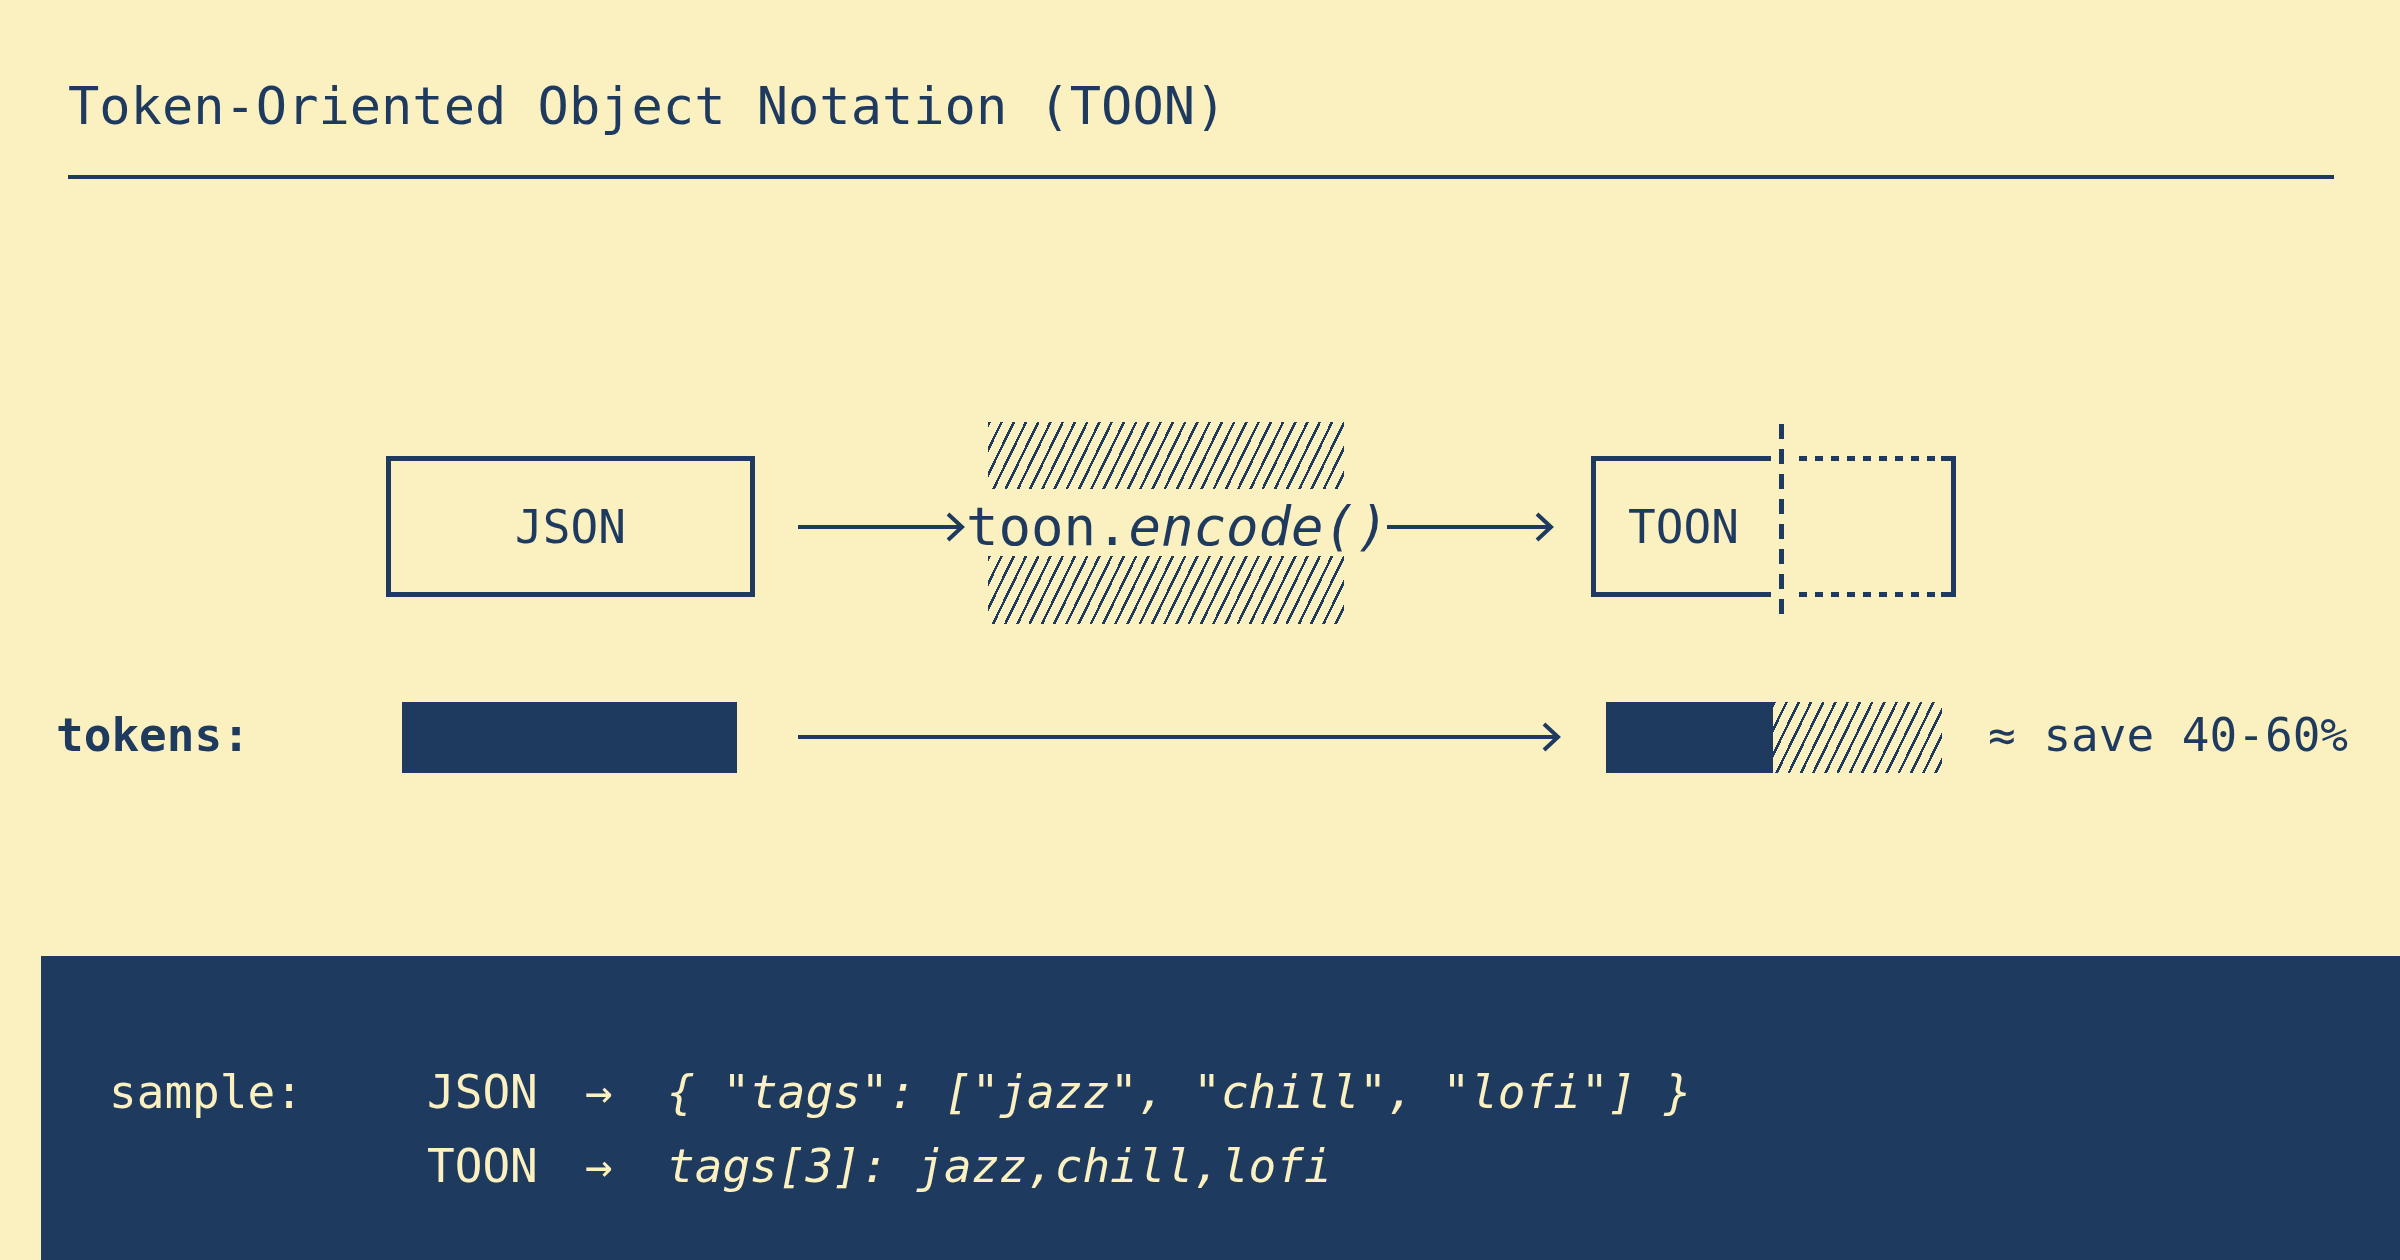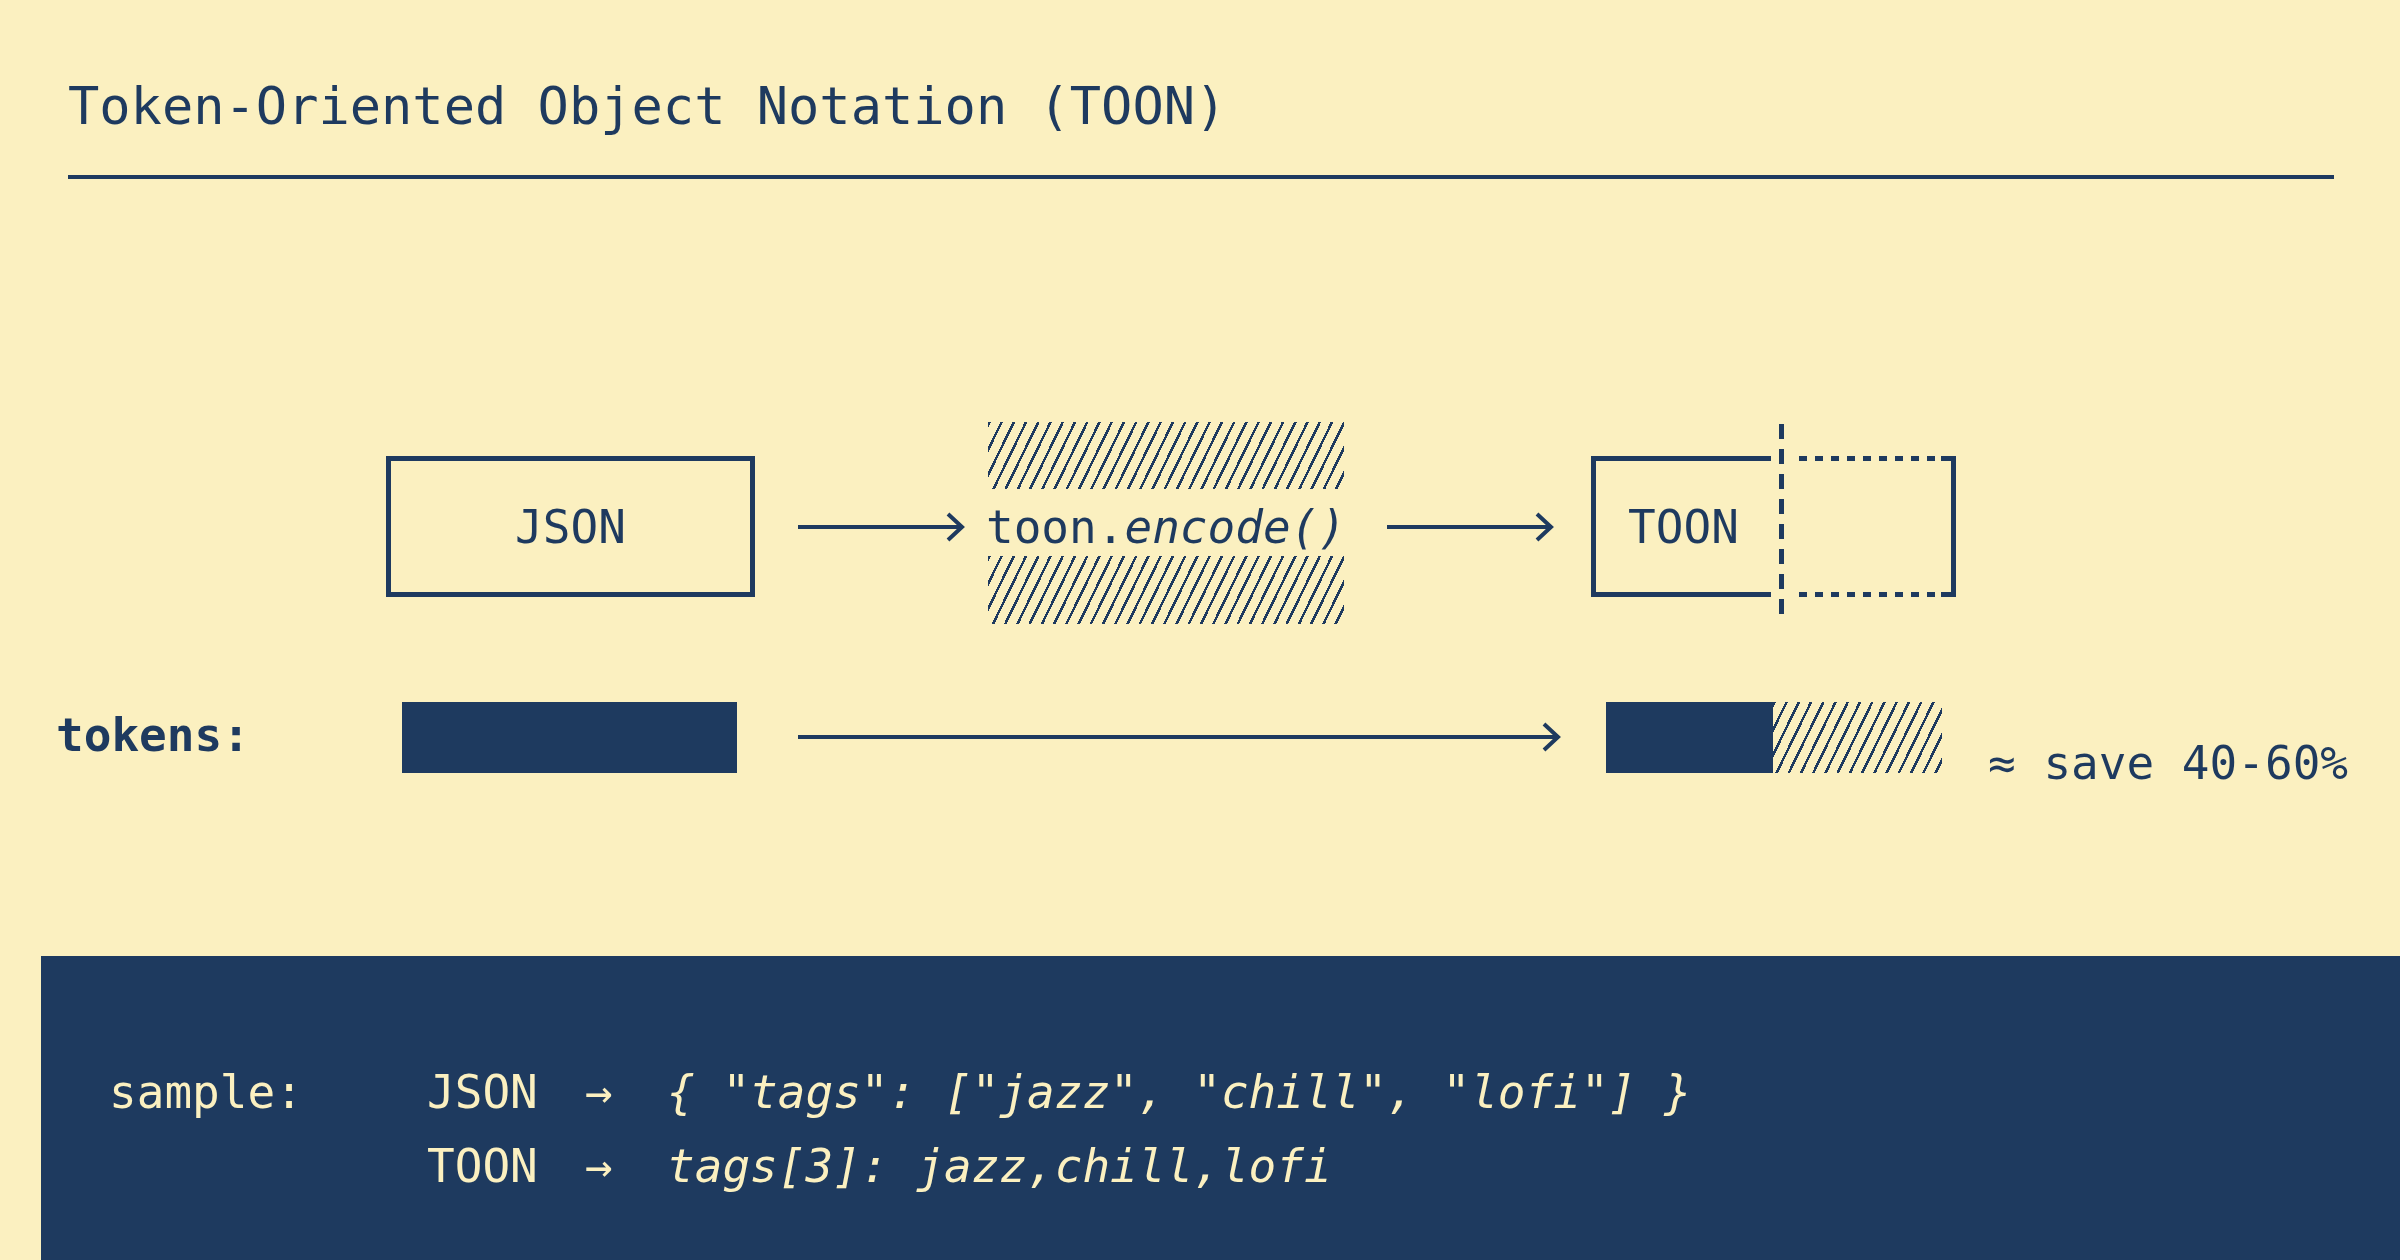--- a/index.html
+++ b/index.html
@@ -23,21 +23,21 @@
               display:flex; align-items:center; justify-content:center; }
   .toon-box { left:1591px; top:456px; width:180px; height:141px; border:5px solid var(--navy);
               border-right:none; display:flex; align-items:center; justify-content:center; }
   .box-label { font-size:46px; line-height:46px; }
 
   .hatch {
     background-image:repeating-linear-gradient(116deg, var(--navy) 0 2.5px, transparent 2.5px 11px);
   }
   .hatch-top    { left:988px; top:422px; width:356px; height:67px; }
   .hatch-bottom { left:988px; top:556px; width:356px; height:68px; }
-  .encode-label { left:966px; top:501px; width:400px; font-size:46px; line-height:52px;
+  .encode-label { left:966px; top:501px; width:400px; font-size:54px; line-height:52px;
                   text-align:center; white-space:pre; }
   .encode-label em { font-style:italic; }
 
   .cut-line { left:1779px; top:424px; width:5px; height:197px;
     background-image:repeating-linear-gradient(180deg, var(--navy) 0 15px, transparent 15px 25px); }
   .dot-strip { height:5px; width:142px; left:1799px;
     background-image:repeating-linear-gradient(90deg, var(--navy) 0 8px, transparent 8px 16px); }
   .dot-top    { top:456px; }
   .dot-bottom { top:592px; }
   .dotted-corner { left:1941px; top:456px; width:15px; height:141px;
@@ -47,21 +47,21 @@
   .arrow1 { left:798px;  top:505px; }
   .arrow2 { left:1387px; top:505px; }
   .tokens-arrow { left:798px; top:715px; }
 
   
   .tokens-label { left:56px;  top:712px;font-weight:bold; }
   .bar { background:var(--navy); }
   .bar-json       { left:402px;  top:702px; width:335px; height:71px; }
   .bar-toon-solid { left:1606px; top:702px; width:167px; height:71px; }
   .bar-toon-hatch { left:1773px; top:702px; width:169px; height:71px; }
-  .savings-label  { left:1988px; top:740px; }
+  .savings-label  { left:1988px; top:712px; }
 
   
   .panel { left:0; top:956px; width:2400px; height:304px; background:var(--navy); color:var(--cream);margin-left:41px; }
   .panel .abs { position:absolute; }
   .sample-label { left:68px; top:113px; }
   .srow-name  { left:386px; }
   .srow-arrow { left:544px; }
   .srow-code  { left:626px; font-style:italic; }
   .srow1 { top:113px; }
   .srow2 { top:187px; }

